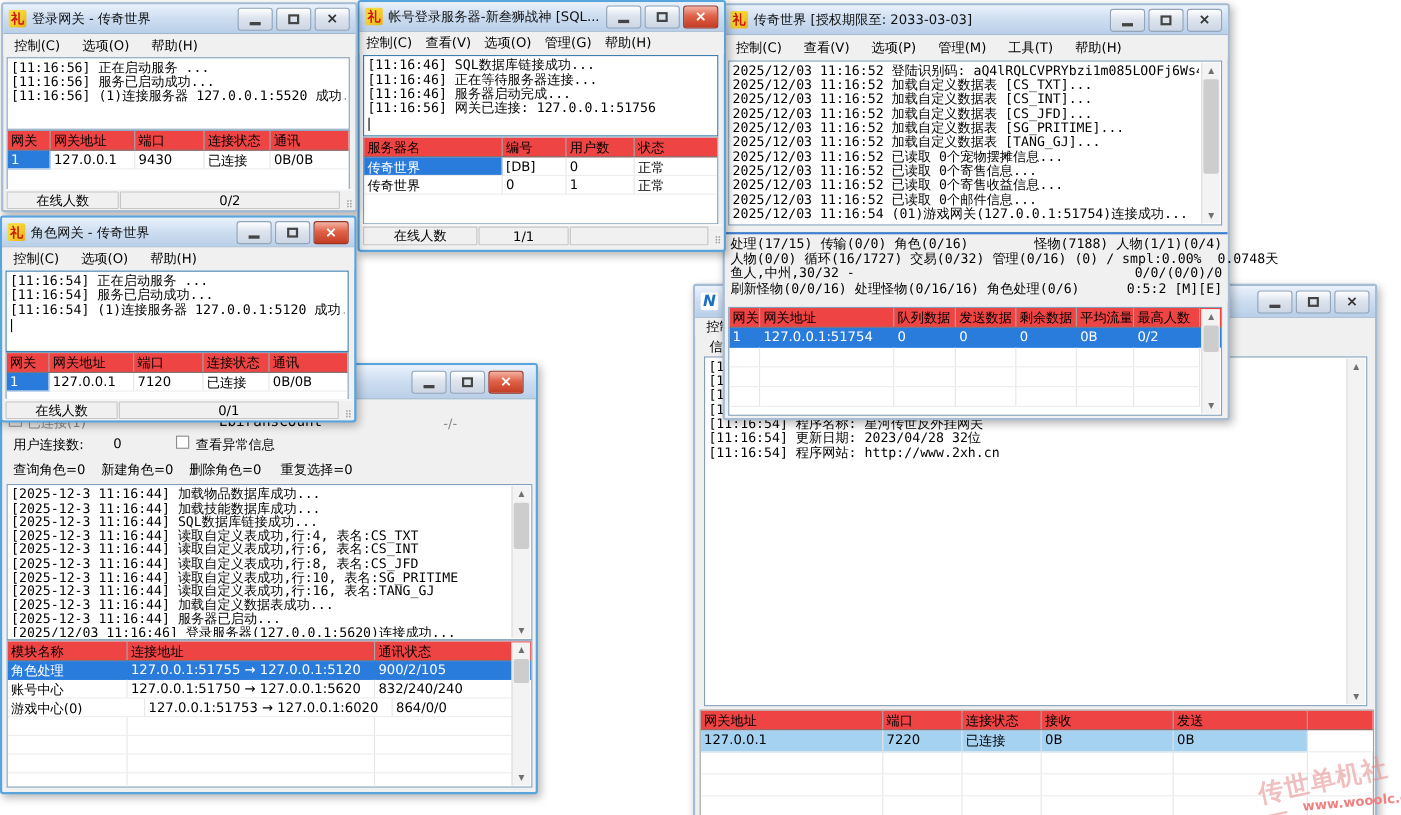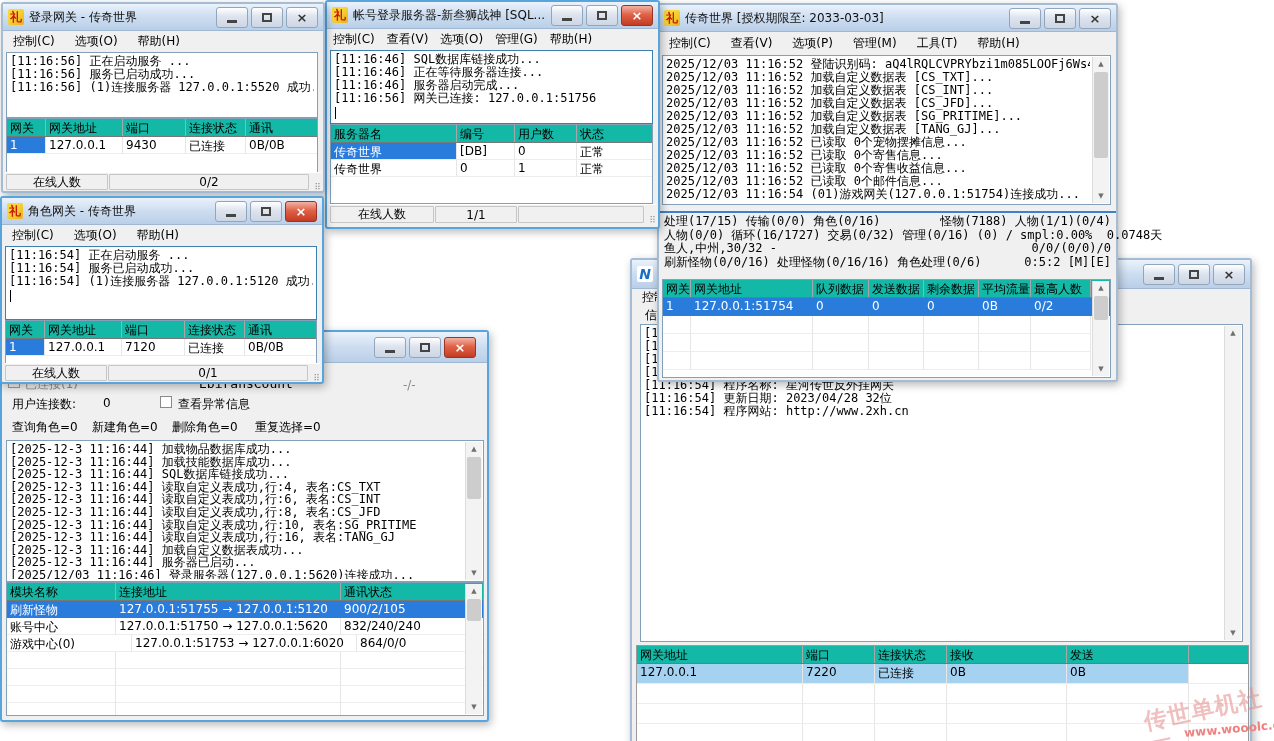--- a/index.html
+++ b/index.html
@@ -27,21 +27,21 @@
   .logbox{position:absolute;background:#fff;border:1px solid #82a0ba;overflow:hidden}
   .logtext{position:absolute;left:3px;top:2px;right:3px;bottom:2px;overflow:hidden;white-space:pre;
     font-family:"DejaVu Sans Mono","Liberation Mono",monospace;font-size:12px;line-height:13px}
   .logtext.pad{right:20px}
   .caret{position:absolute;width:1px;height:12px;background:#000}
   .vs{position:absolute;top:1px;right:1px;bottom:1px;width:16px;background:#f3f3f3;border-left:1px solid #dcdcdc}
   .sa{position:absolute;left:0;right:0;height:14px;text-align:center;font-size:7px;color:#707070;line-height:14px}
   .sa.up{top:0}.sa.dn{bottom:0}
   .sth{position:absolute;left:1px;right:1px;background:#cdcdcd;border-radius:2px}
   .lv{position:absolute;background:#fff;border:1px solid #82a0ba;overflow:hidden}
-  .lvh{display:flex;height:17px;background:#14b8a6;border-bottom:1px solid #777;font-size:12px}
+  .lvh{display:flex;height:17px;background:#ef4444;border-bottom:1px solid #777;font-size:12px}
   .lvh .c{border-right:1px solid #a8a8a8}
   .lvr{display:flex;height:17px}
   .lvr .c{border-right:1px solid #e6e6e6;border-bottom:1px solid #ededed}
   .c{padding:1px 3px;box-sizing:border-box;white-space:nowrap;overflow:hidden;flex:0 0 auto}
   .sel{background:#2a7cdc;color:#fff}
   .selrow{background:#2a7cdc;color:#fff}
   .selrow .c{border-color:#2a7cdc}
   .litrow .c{background:#a6d2f2}
   .sb{position:absolute;display:flex;background:#f0f0f0;border-top:1px solid #fff;align-items:stretch}
   .seg{border:1px solid #c6c6c6;border-radius:1px;display:flex;align-items:center;justify-content:center;
@@ -189,21 +189,21 @@
         <div class="sa dn">▼</div>
       </div>
     </div>
     <div class="lv" style="left:4px;top:250px;width:476px;height:132px">
       <div class="lvh">
         <div class="c" style="width:109px">模块名称</div>
         <div class="c" style="width:225px">连接地址</div>
         <div class="c" style="flex:1 1 auto;border-right:none">通讯状态</div>
       </div>
       <div class="lvr selrow">
-        <div class="c" style="width:109px">刷新怪物</div>
+        <div class="c" style="width:109px">角色处理</div>
         <div class="c" style="width:225px">127.0.0.1:51755 → 127.0.0.1:5120</div>
         <div class="c" style="flex:1 1 auto;border-right:none">900/2/105</div>
       </div>
       <div class="lvr">
         <div class="c" style="width:109px">账号中心</div>
         <div class="c" style="width:225px">127.0.0.1:51750 → 127.0.0.1:5620</div>
         <div class="c" style="flex:1 1 auto;border-right:none">832/240/240</div>
       </div>
       <div class="lvr">
         <div class="c" style="width:125px">游戏中心(0)</div>

